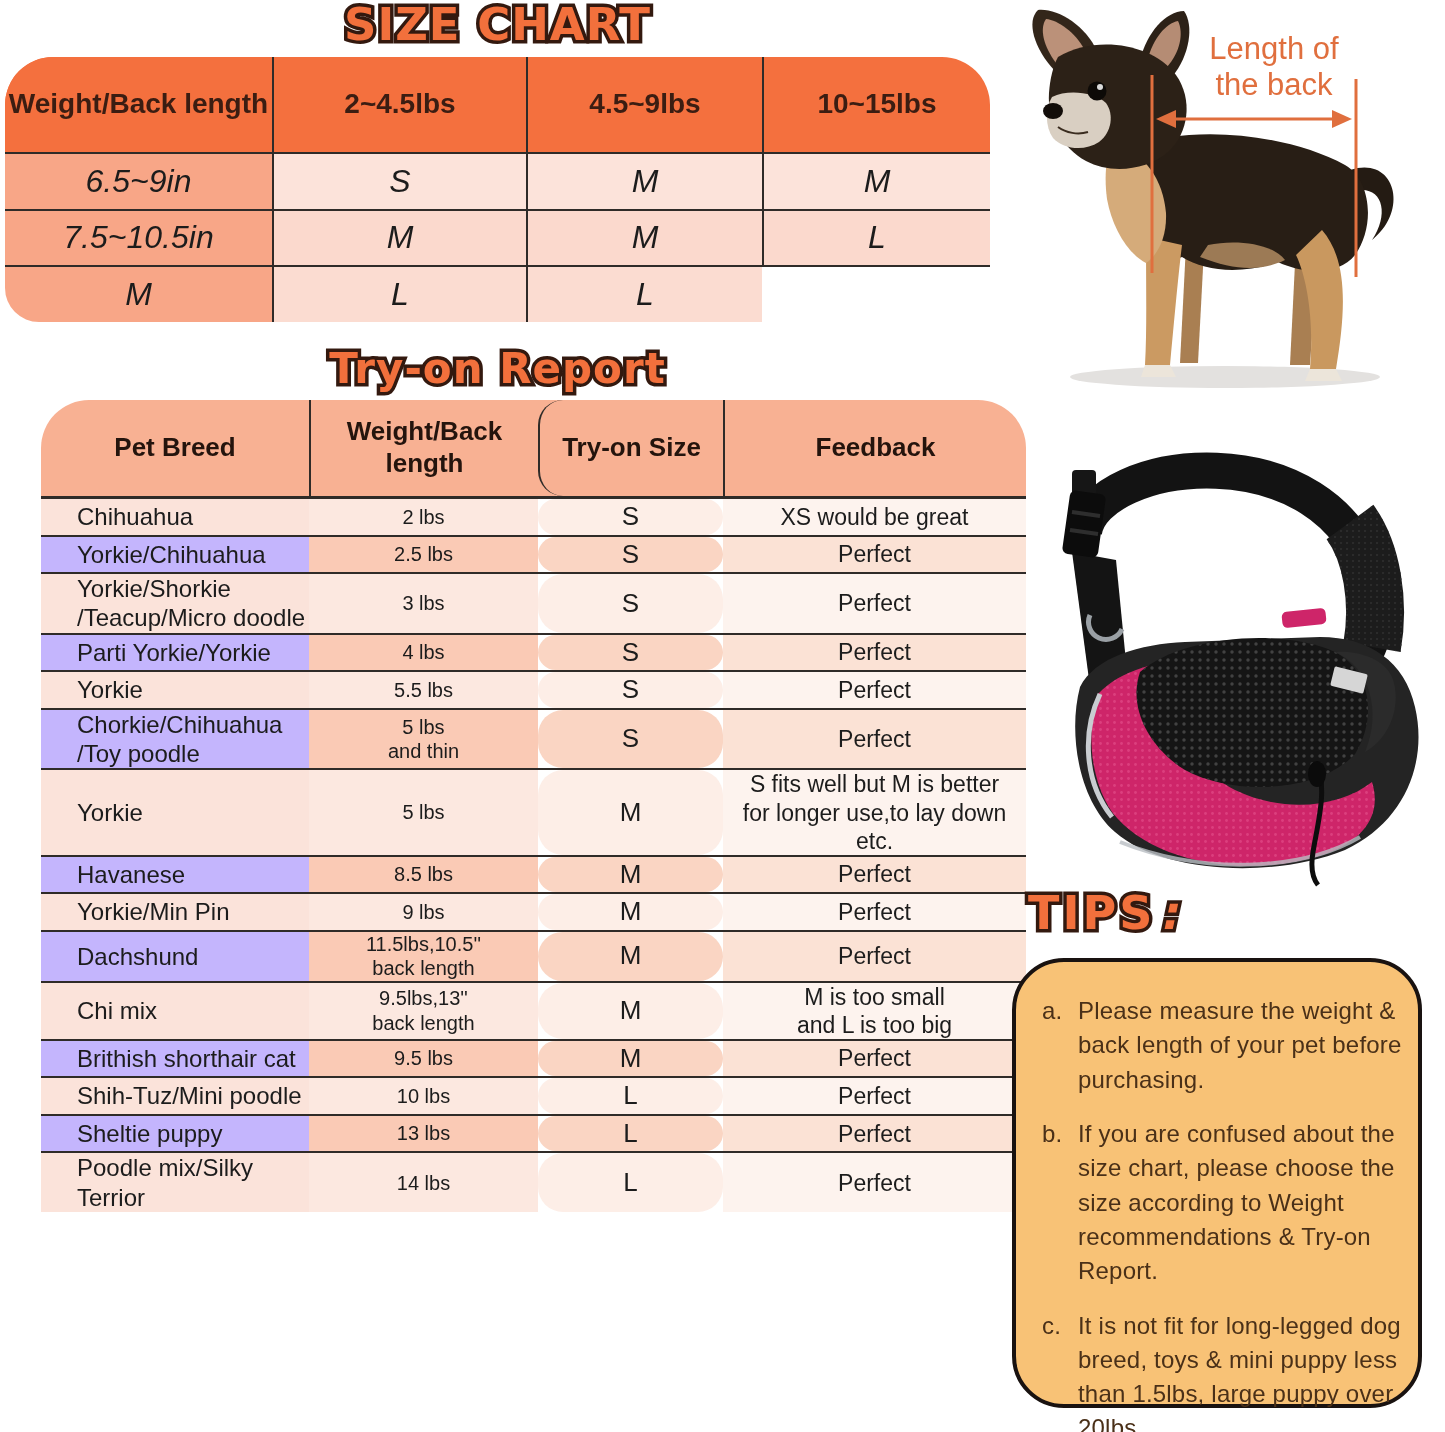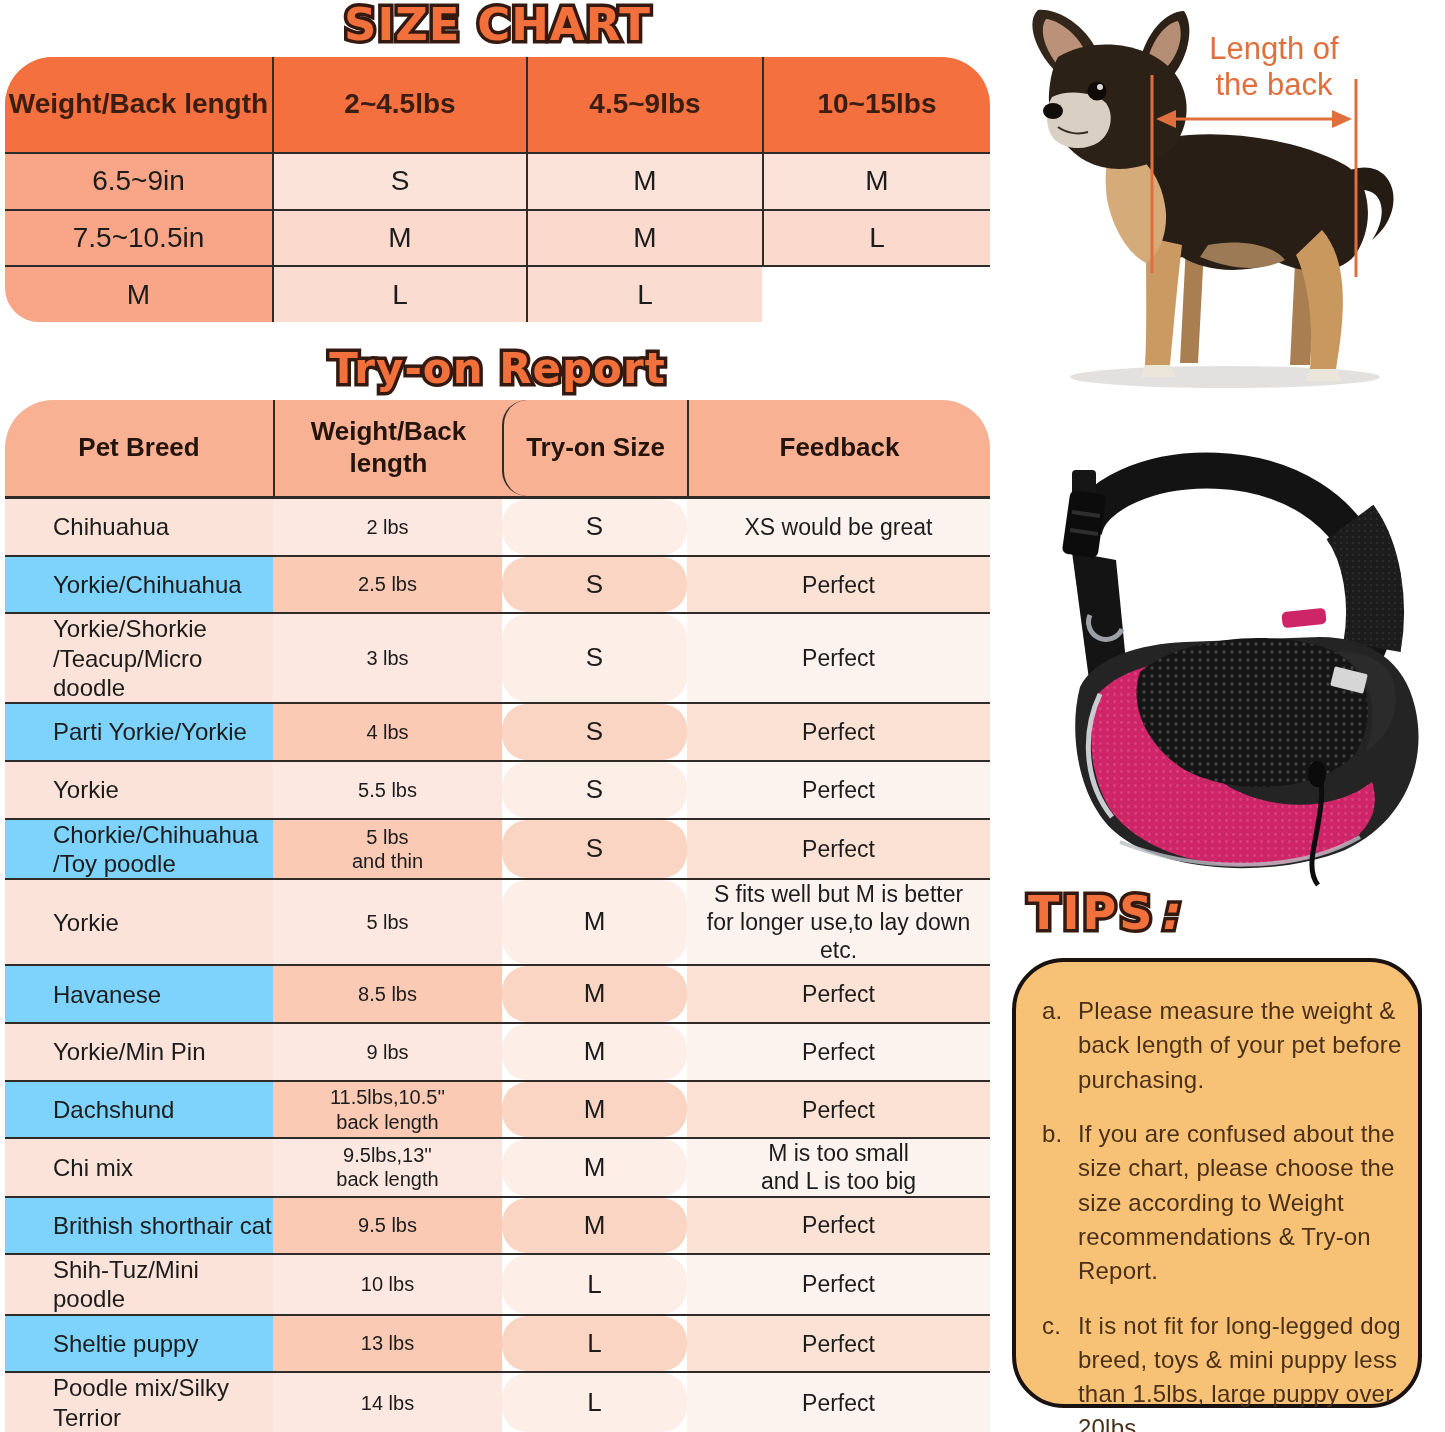--- a/index.html
+++ b/index.html
@@ -31,35 +31,35 @@
   #size-table .row { grid-template-columns:267px 254px 236px 228px; }
   #size-table .row + .row { border-top:2px solid var(--line); }
   #size-table .cell + .cell { border-left:2px solid var(--line); }
   #size-table .hd { background:#f4703e; }
   #size-table .hd .cell { font-weight:bold; font-size:28px; color:#3b1d12; }
   #size-table .cell:first-child { background:#f8a687; }
   #size-table .hd .cell:first-child { background:#f4703e; }
   #size-table .r0 .cell:not(:first-child) { background:#fce3da; }
   #size-table .r1 .cell:not(:first-child) { background:#fbd9cd; }
   #size-table .r2 .cell:not(:first-child) { background:#fbdcd1; }
-  #size-table .row:not(.hd) .cell { font-size:28px; }
-  
-  #tryon-table { top:400px; height:1032px; border-radius:48px 48px 0 0;
-    grid-template-rows:97px repeat(15, 1fr); }
+  #size-table .row:not(.hd) .cell { font-size:32px;font-style:italic; }
+  
+  #tryon-table { top:400px; height:812px; border-radius:48px 48px 0 0;
+    grid-template-rows:97px repeat(15, 1fr);margin-left:36px; }
   #tryon-table .row { grid-template-columns:268px 229px 185px 303px; }
   #tryon-table .row + .row { border-top:2px solid var(--line); }
   #tryon-table .hd { background:#f8b193; border-bottom:1px solid var(--line); }
   #tryon-table .hd .cell + .cell { border-left:2px solid var(--line); }
   #tryon-table .hd .cell { font-weight:bold; font-size:26px; color:#24140d; }
-  #tryon-table .c0 { justify-content:flex-start; text-align:left; padding-left:48px; font-size:24px; }
+  #tryon-table .c0 { justify-content:flex-start; text-align:left; padding-left:36px; font-size:24px; }
   #tryon-table .hd .c0 { justify-content:center; text-align:center; padding-left:0; }
   #tryon-table .c1 { font-size:20px; }
   #tryon-table .c2 { font-size:26px;border-radius:25px; }
   #tryon-table .c3 { font-size:23px; }
-  #tryon-table .dk .c0 { background:#7dd3fc; }
+  #tryon-table .dk .c0 { background:#c4b5fd; }
   #tryon-table .dk .c1 { background:#facab5; }
   #tryon-table .dk .c2 { background:#fad5c3; }
   #tryon-table .dk .c3 { background:#fbe2d5; }
   #tryon-table .lt .c0 { background:#fbe3da; }
   #tryon-table .lt .c1 { background:#fce8e0; }
   #tryon-table .lt .c2 { background:#fdeee7; }
   #tryon-table .lt .c3 { background:#fdf3ee; }
   
   #dog-figure { position:absolute; left:1000px; top:5px; }
   #bag-figure { position:absolute; left:1020px; top:432px; }

